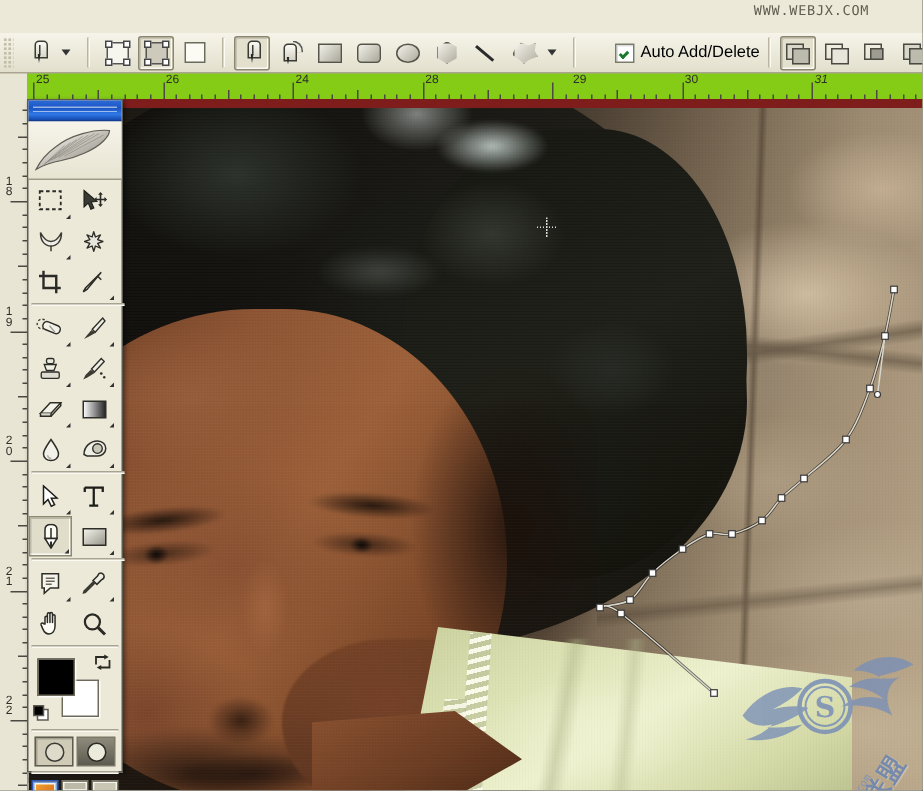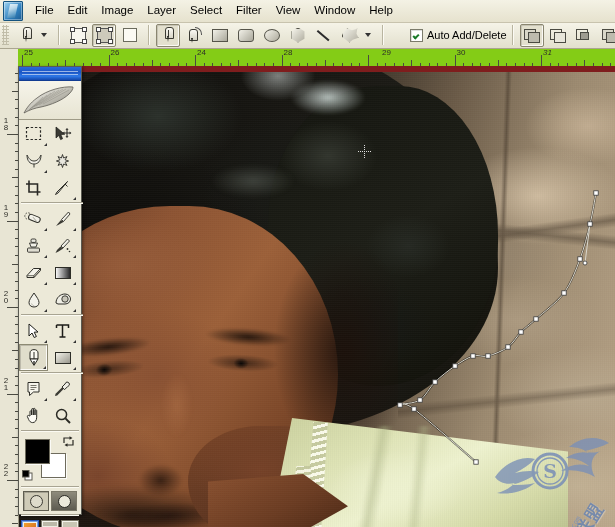--- a/index.html
+++ b/index.html
@@ -488,34 +488,23 @@
     position:absolute;right:30px;bottom:6px;
     font-family:"DejaVu Sans Mono",monospace;font-size:7px;color:#7d92b8;
     transform:rotate(-58deg);transform-origin:100% 100%;white-space:nowrap;
   }
 </style>
 </head>
 <body>
 
 <div id="app">
 
-  <div id="menubar">
-    <div id="ps-logo"></div>
-    <div class="menu-item">File</div>
-    <div class="menu-item">Edit</div>
-    <div class="menu-item">Image</div>
-    <div class="menu-item">Layer</div>
-    <div class="menu-item">Select</div>
-    <div class="menu-item">Filter</div>
-    <div class="menu-item">View</div>
-    <div class="menu-item">Window</div>
-    <div class="menu-item">Help</div>
-  </div>
 
   <div id="wm-top">
+    <div class="en">WWW.WEBJX.COM</div>
   </div>
 
   <div id="optionsbar">
     <div id="opt-grip"></div>
 
     <div class="opt-btn">
       <span class="g-pen ti">
         <span class="nib"></span>
           <span class="slit"></span>
           <span class="tip"></span>

